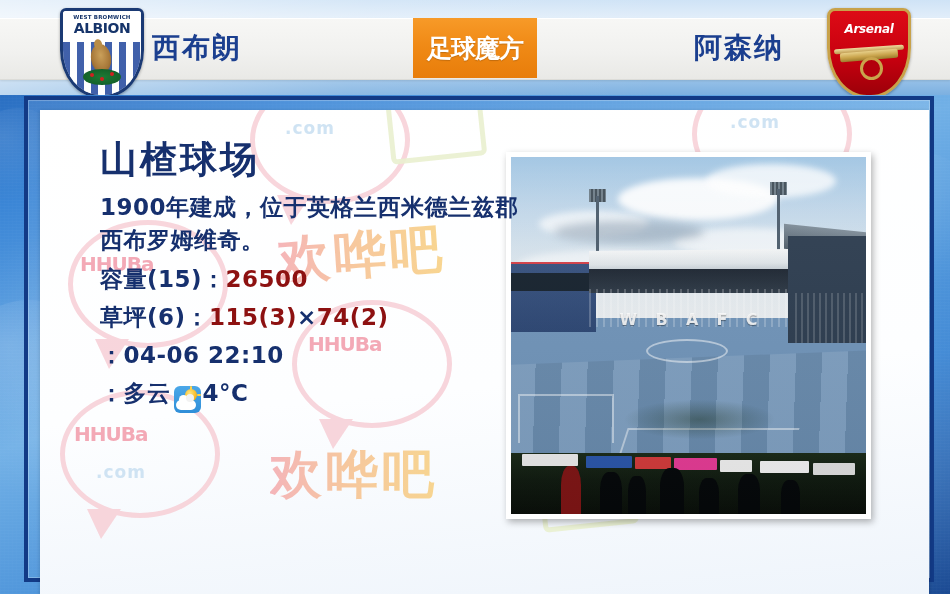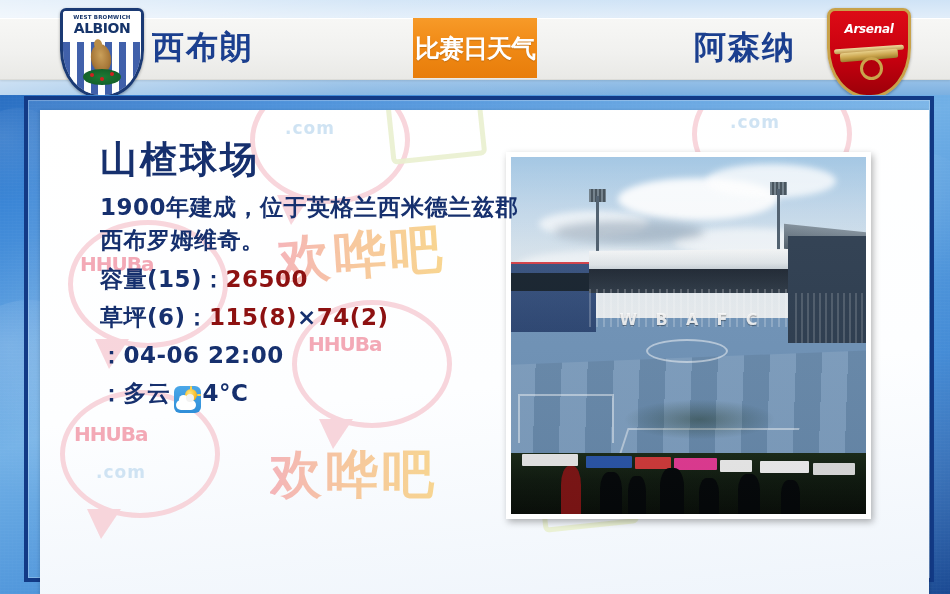--- a/index.html
+++ b/index.html
@@ -51,21 +51,21 @@
     position:absolute;left:413px;top:18px;width:124px;height:60px;
     background:linear-gradient(180deg,#f79a28 0%,#f08a16 45%,#e87d0a 100%);
     display:flex;align-items:center;justify-content:center;
   }
   .center-logo .cl-text{
     font-size:25px;font-weight:bold;color:#ffffff;letter-spacing:-1px;
     line-height:1;text-shadow:0 1px 1px rgba(0,0,0,.18);
   }
   .team-name{
     position:absolute;top:18px;height:60px;display:flex;align-items:center;
-    font-size:32px;font-weight:bold;color:#1b3f8f;letter-spacing:2px;
+    font-size:28px;font-weight:bold;color:#1b3f8f;letter-spacing:2px;
   }
   .team-home{left:152px;}
   .team-away{left:694px;}
 
   
   .crest{position:absolute;top:8px;width:78px;height:84px;}
 
   
   .wba-shield{
     position:absolute;left:12px;top:0;width:78px;height:84px;
@@ -282,21 +282,21 @@
         <div class="wba-bird"></div>
         <div class="wba-leaf"></div>
         <div class="wba-berry" style="left:27px;top:62px;"></div>
         <div class="wba-berry" style="left:37px;top:66px;"></div>
         <div class="wba-berry" style="left:47px;top:61px;"></div>
       </div>
     </div>
     <div class="team-name team-home">西布朗</div>
 
     <div class="center-logo">
-      <span class="cl-text">比赛日天气</span>
+      <span class="cl-text">足球魔方</span>
     </div>
 
     <div class="team-name team-away">阿森纳</div>
     <div class="crest" style="left:824px;">
       <div class="ars-shield">
         <div class="ars-word">Arsenal</div>
         <div class="ars-bar"></div>
         <div class="ars-cannon"></div>
         <div class="ars-wheel"></div>
       </div>
@@ -328,28 +328,28 @@
 
         <div class="row">
           <span>容量(15)</span>
           <span class="sep">：</span>
           <span class="val">26500</span>
         </div>
 
         <div class="row">
           <span>草坪(6)</span>
           <span class="sep">：</span>
-          <span class="val">115(8)</span>
+          <span class="val">115(3)</span>
           <span class="sep">×</span>
           <span class="val">74(2)</span>
         </div>
 
         <div class="row">
           <span class="sep">：</span>
-          <span>04-06 22:00</span>
+          <span>04-06 22:10</span>
         </div>
 
         <div class="row">
           <span class="sep">：</span>
           <span>多云</span>
           <span class="wicon">
             <span class="wi-sun"></span>
             <span class="wi-ray" style="right:9px;top:0px;width:2px;height:4px;"></span>
             <span class="wi-ray" style="right:0px;top:8px;width:4px;height:2px;"></span>
             <span class="wi-cloud"></span>

